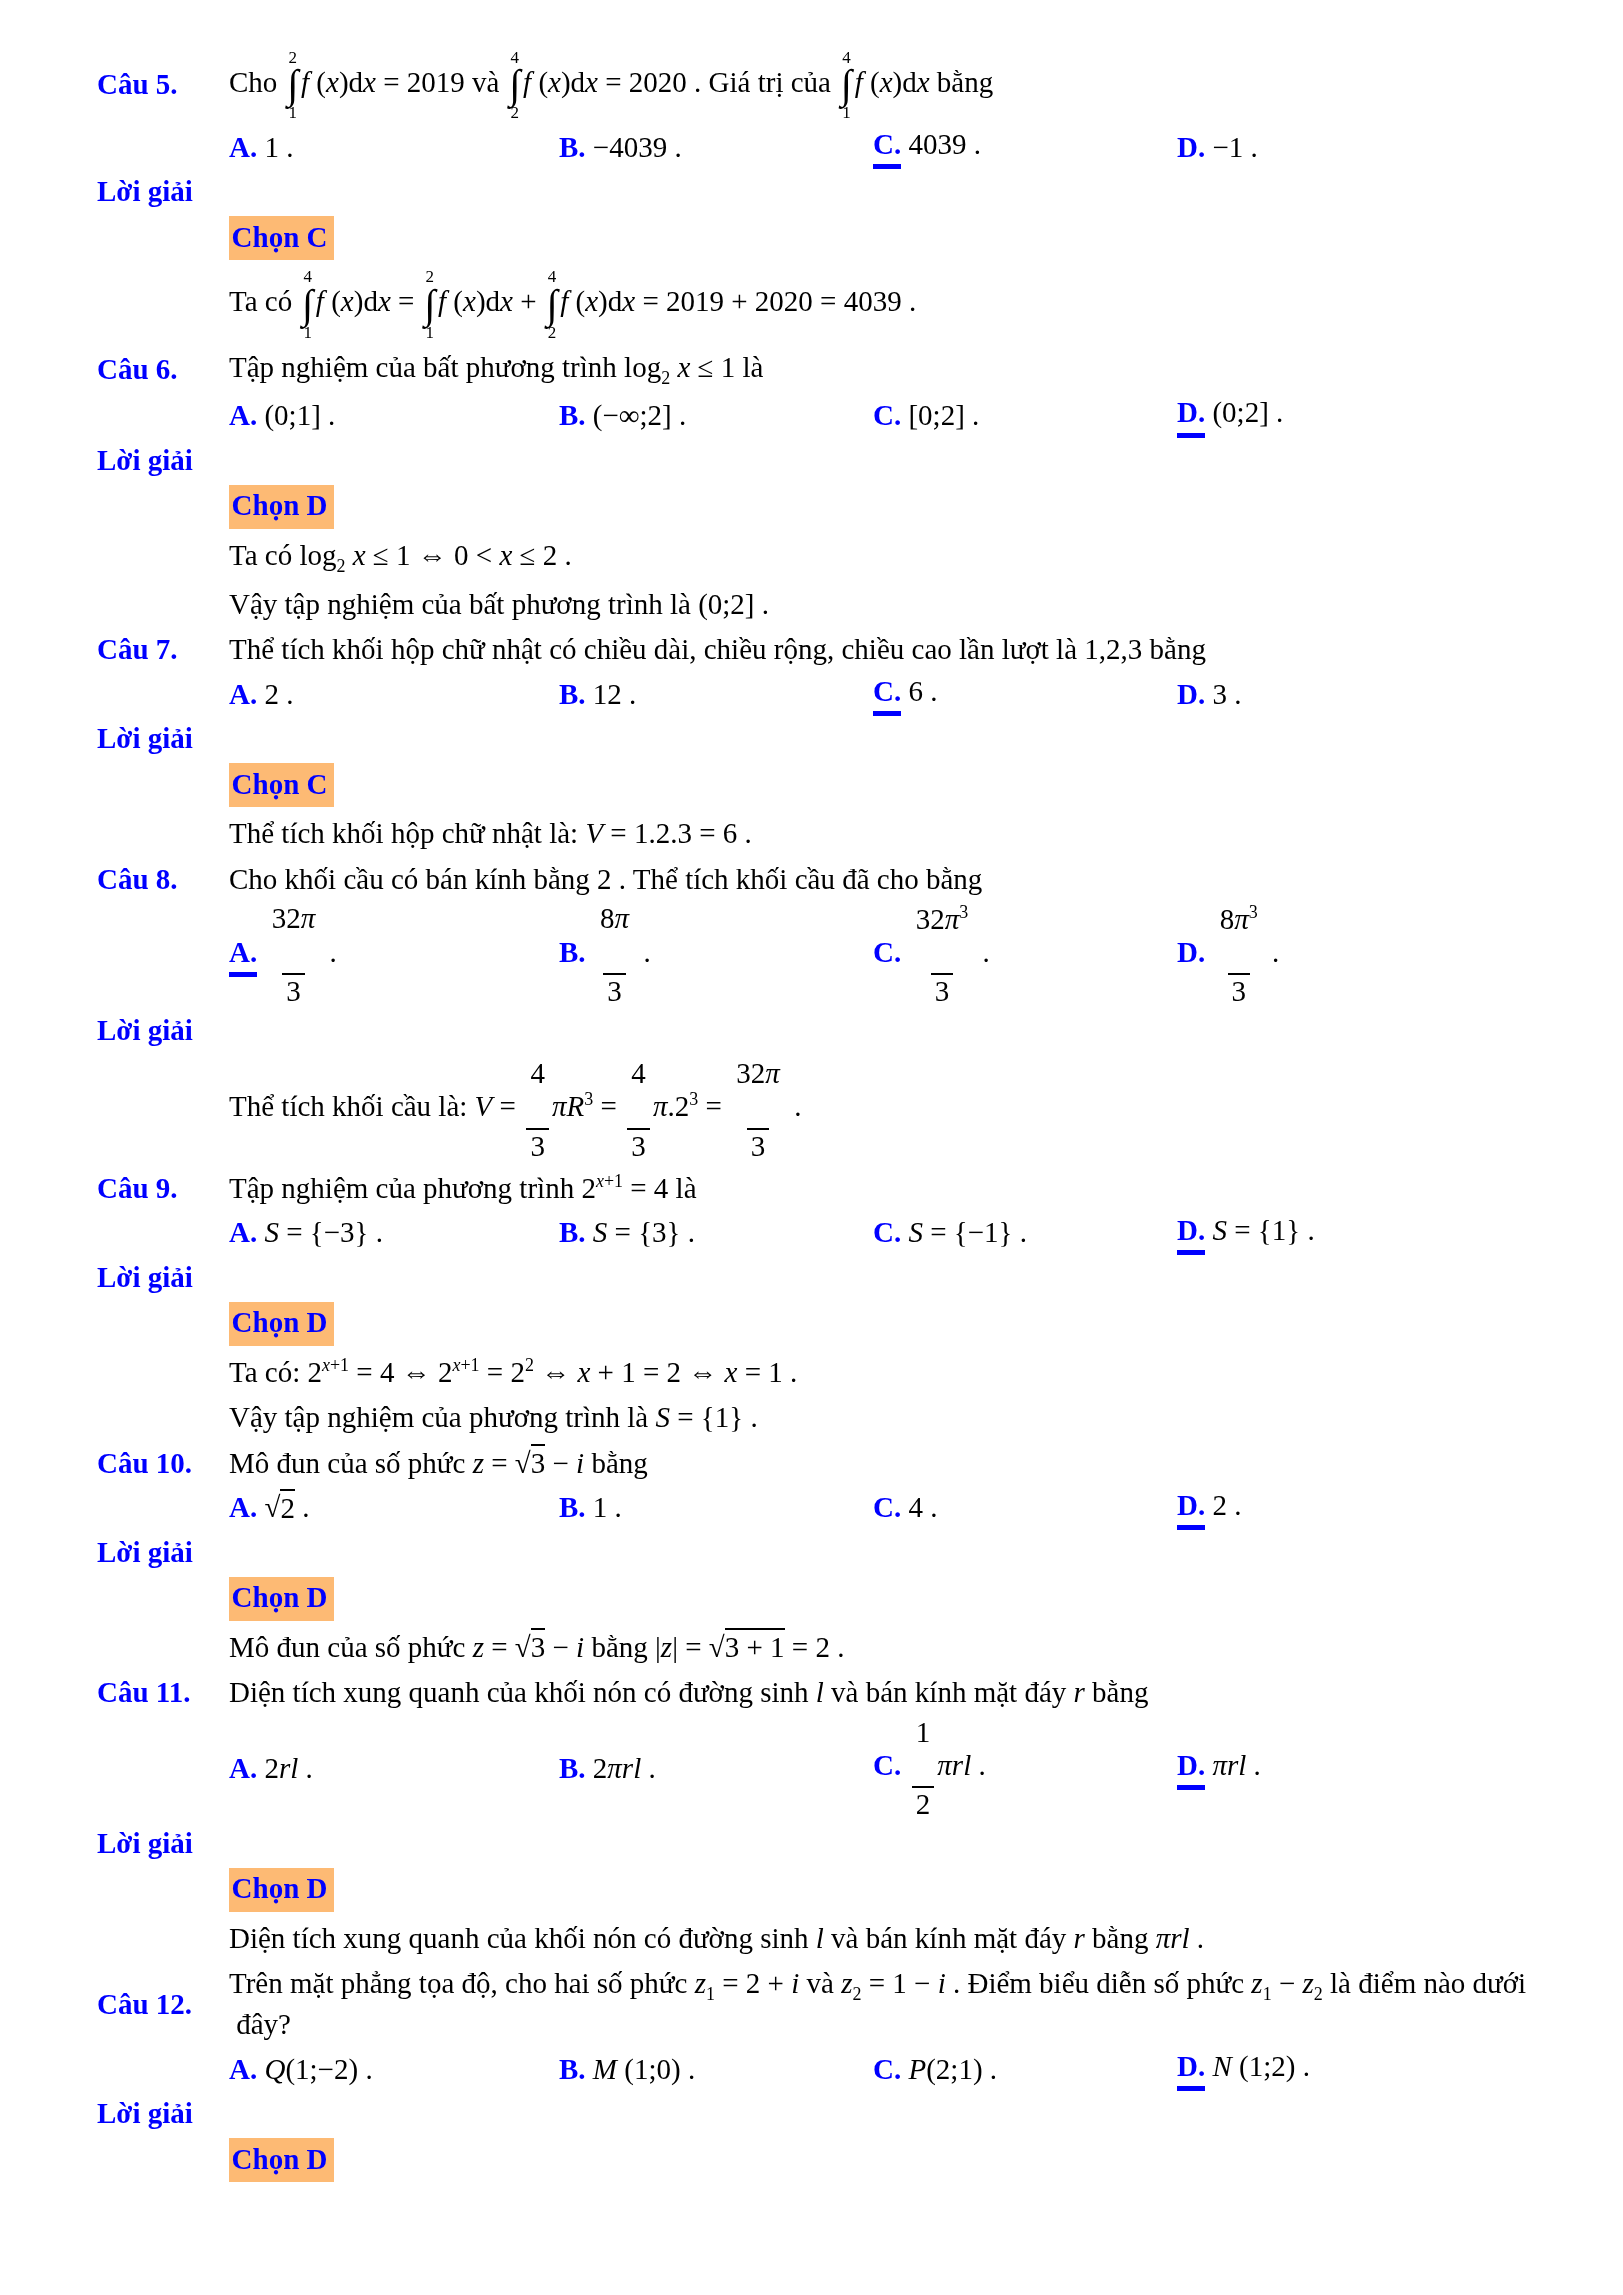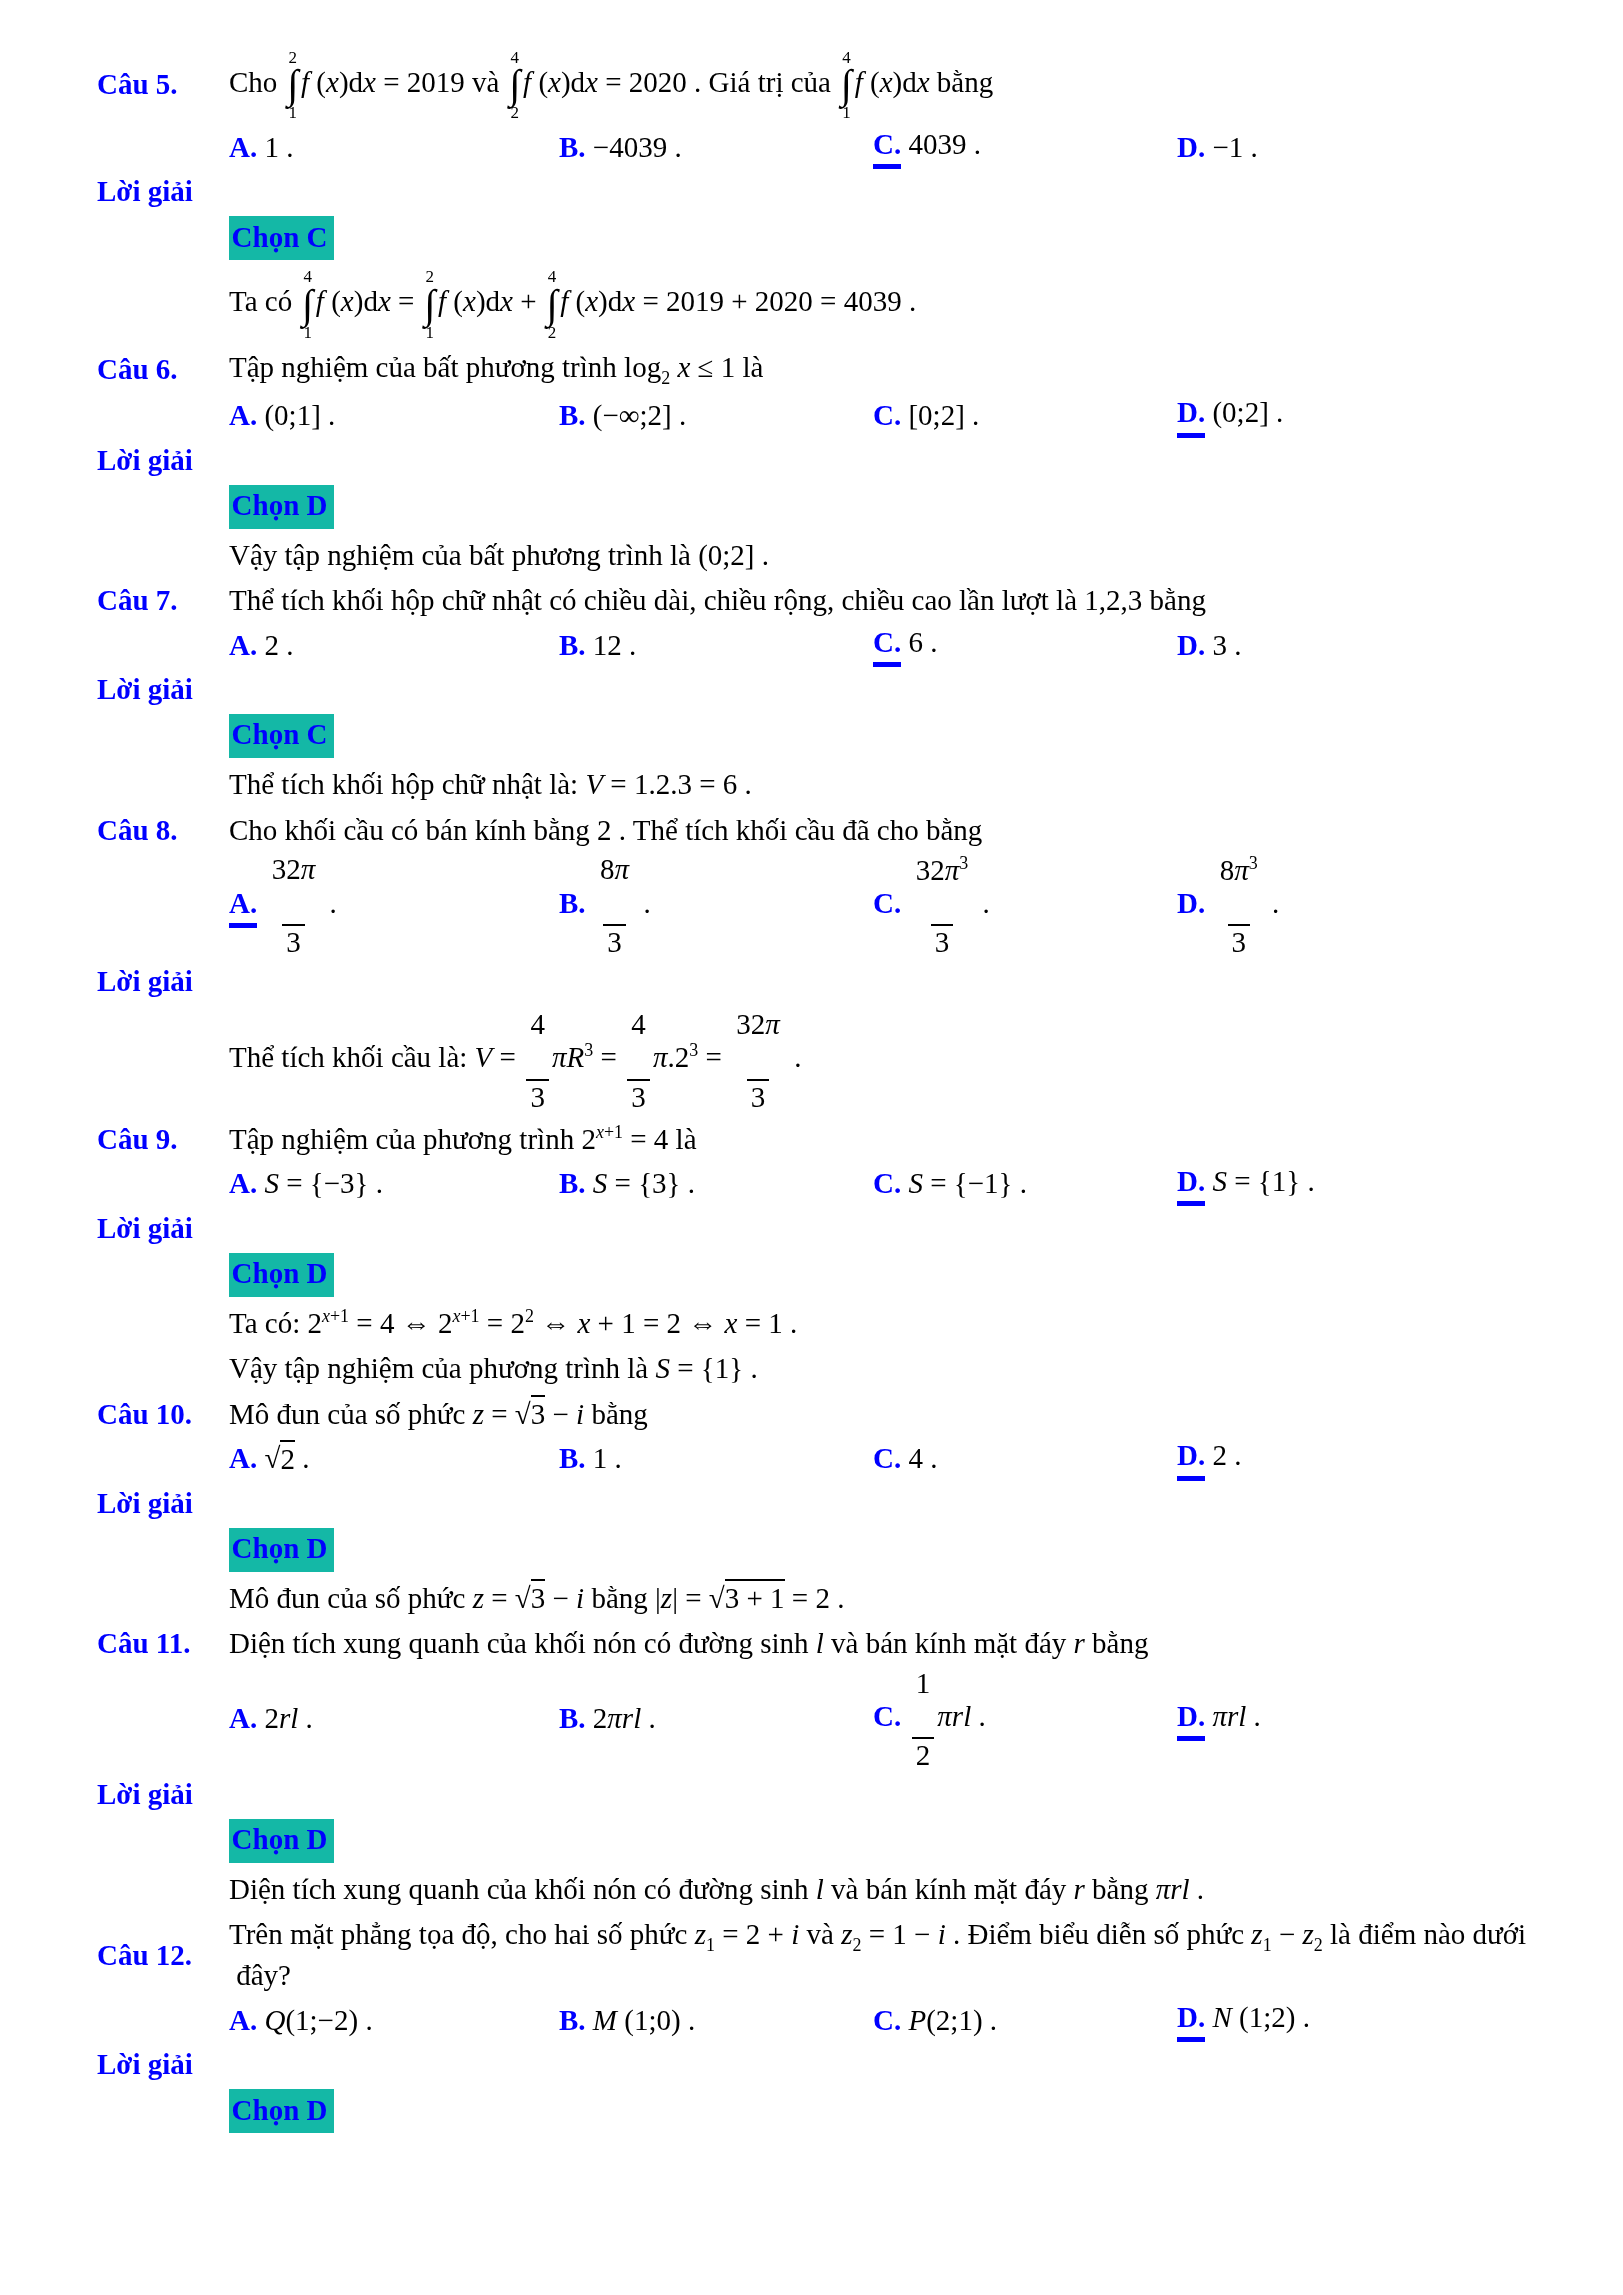--- a/index.html
+++ b/index.html
@@ -22,21 +22,21 @@
     align-items:center;
   }
   .opt { white-space:nowrap; }
   .opt-letter { font-weight:bold; color:#0000FF; display:inline-block; }
   .opt-letter.correct { border-bottom:5.2px solid #0000FF; padding-bottom:0.7px; }
   .opt-value { color:#000; }
 
   .solution-header { font-weight:bold; color:#0000FF; margin:3.9px 0; }
   .choice-wrap { margin:5.2px 0 2.6px 132px; }
   .choice {
-    display:inline-block; background:#14b8a6; color:#0000FF;
+    display:inline-block; background:#fdba74; color:#0000FF;
     font-weight:bold; padding:2.6px 6.5px 3.9px 2.6px;
   }
   .sol-lines { margin-left:132px; }
   .sol-line { margin:7.9px 0; }
 
   
   i { font-style:italic; }
   sub,sup { font-size:0.62em; }
   .intg { display:inline-flex; flex-direction:column; align-items:center;
           vertical-align:middle; line-height:1; margin:0 2.6px; }
@@ -107,20 +107,21 @@
           <span class="opt"><span class="opt-letter">A.</span><span class="opt-value"> (0;1] .</span></span>
           <span class="opt"><span class="opt-letter">B.</span><span class="opt-value"> (−∞;2] .</span></span>
           <span class="opt"><span class="opt-letter">C.</span><span class="opt-value"> [0;2] .</span></span>
           <span class="opt"><span class="opt-letter correct">D.</span><span class="opt-value"> (0;2] .</span></span>
         </div>
     <div class="solution-header">Lời giải</div>
     <div class="choice-wrap">
       <span class="choice">Chọn D</span>
     </div>
     <div class="sol-lines">
+          <div class="sol-line">Ta có log<sub>2</sub> <i>x</i> ≤ 1 ⇔ 0 &lt; <i>x</i> ≤ 2 .</div>
           <div class="sol-line">Vậy tập nghiệm của bất phương trình là (0;2] .</div>
         </div>
   </section>
 
   <section class="question">
     <div class="q-row">
       <span class="q-label">Câu 7.</span>
       <span class="q-text">Thể tích khối hộp chữ nhật có chiều dài, chiều rộng, chiều cao lần lượt là 1,2,3 bằng</span>
     </div>
     <div class="opts">

